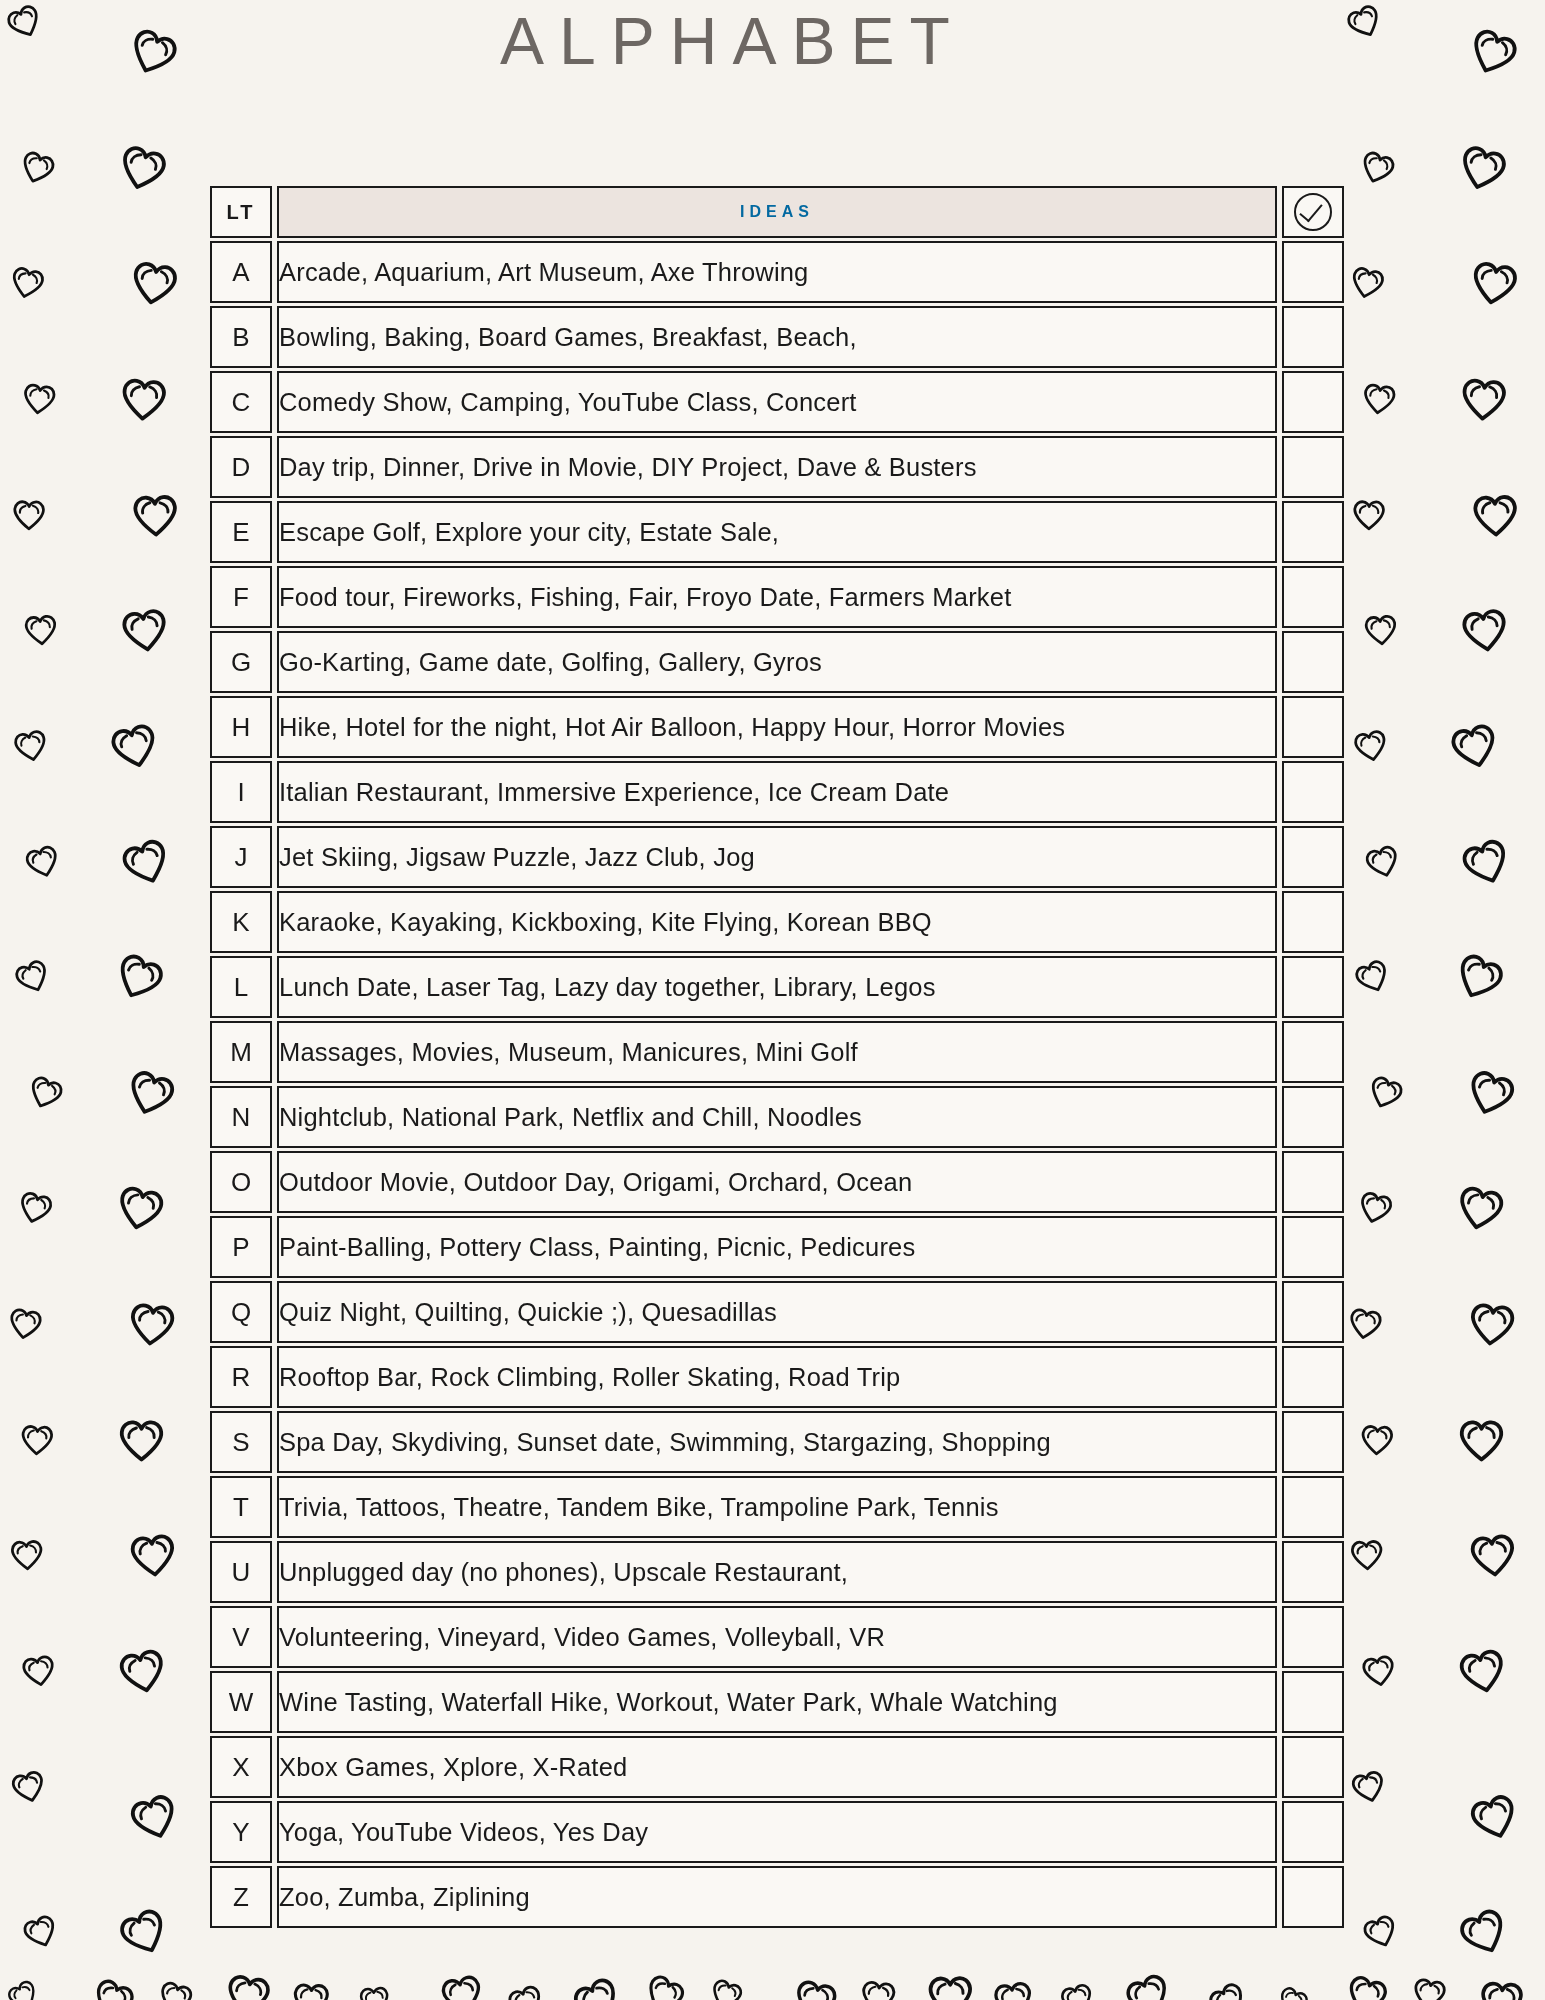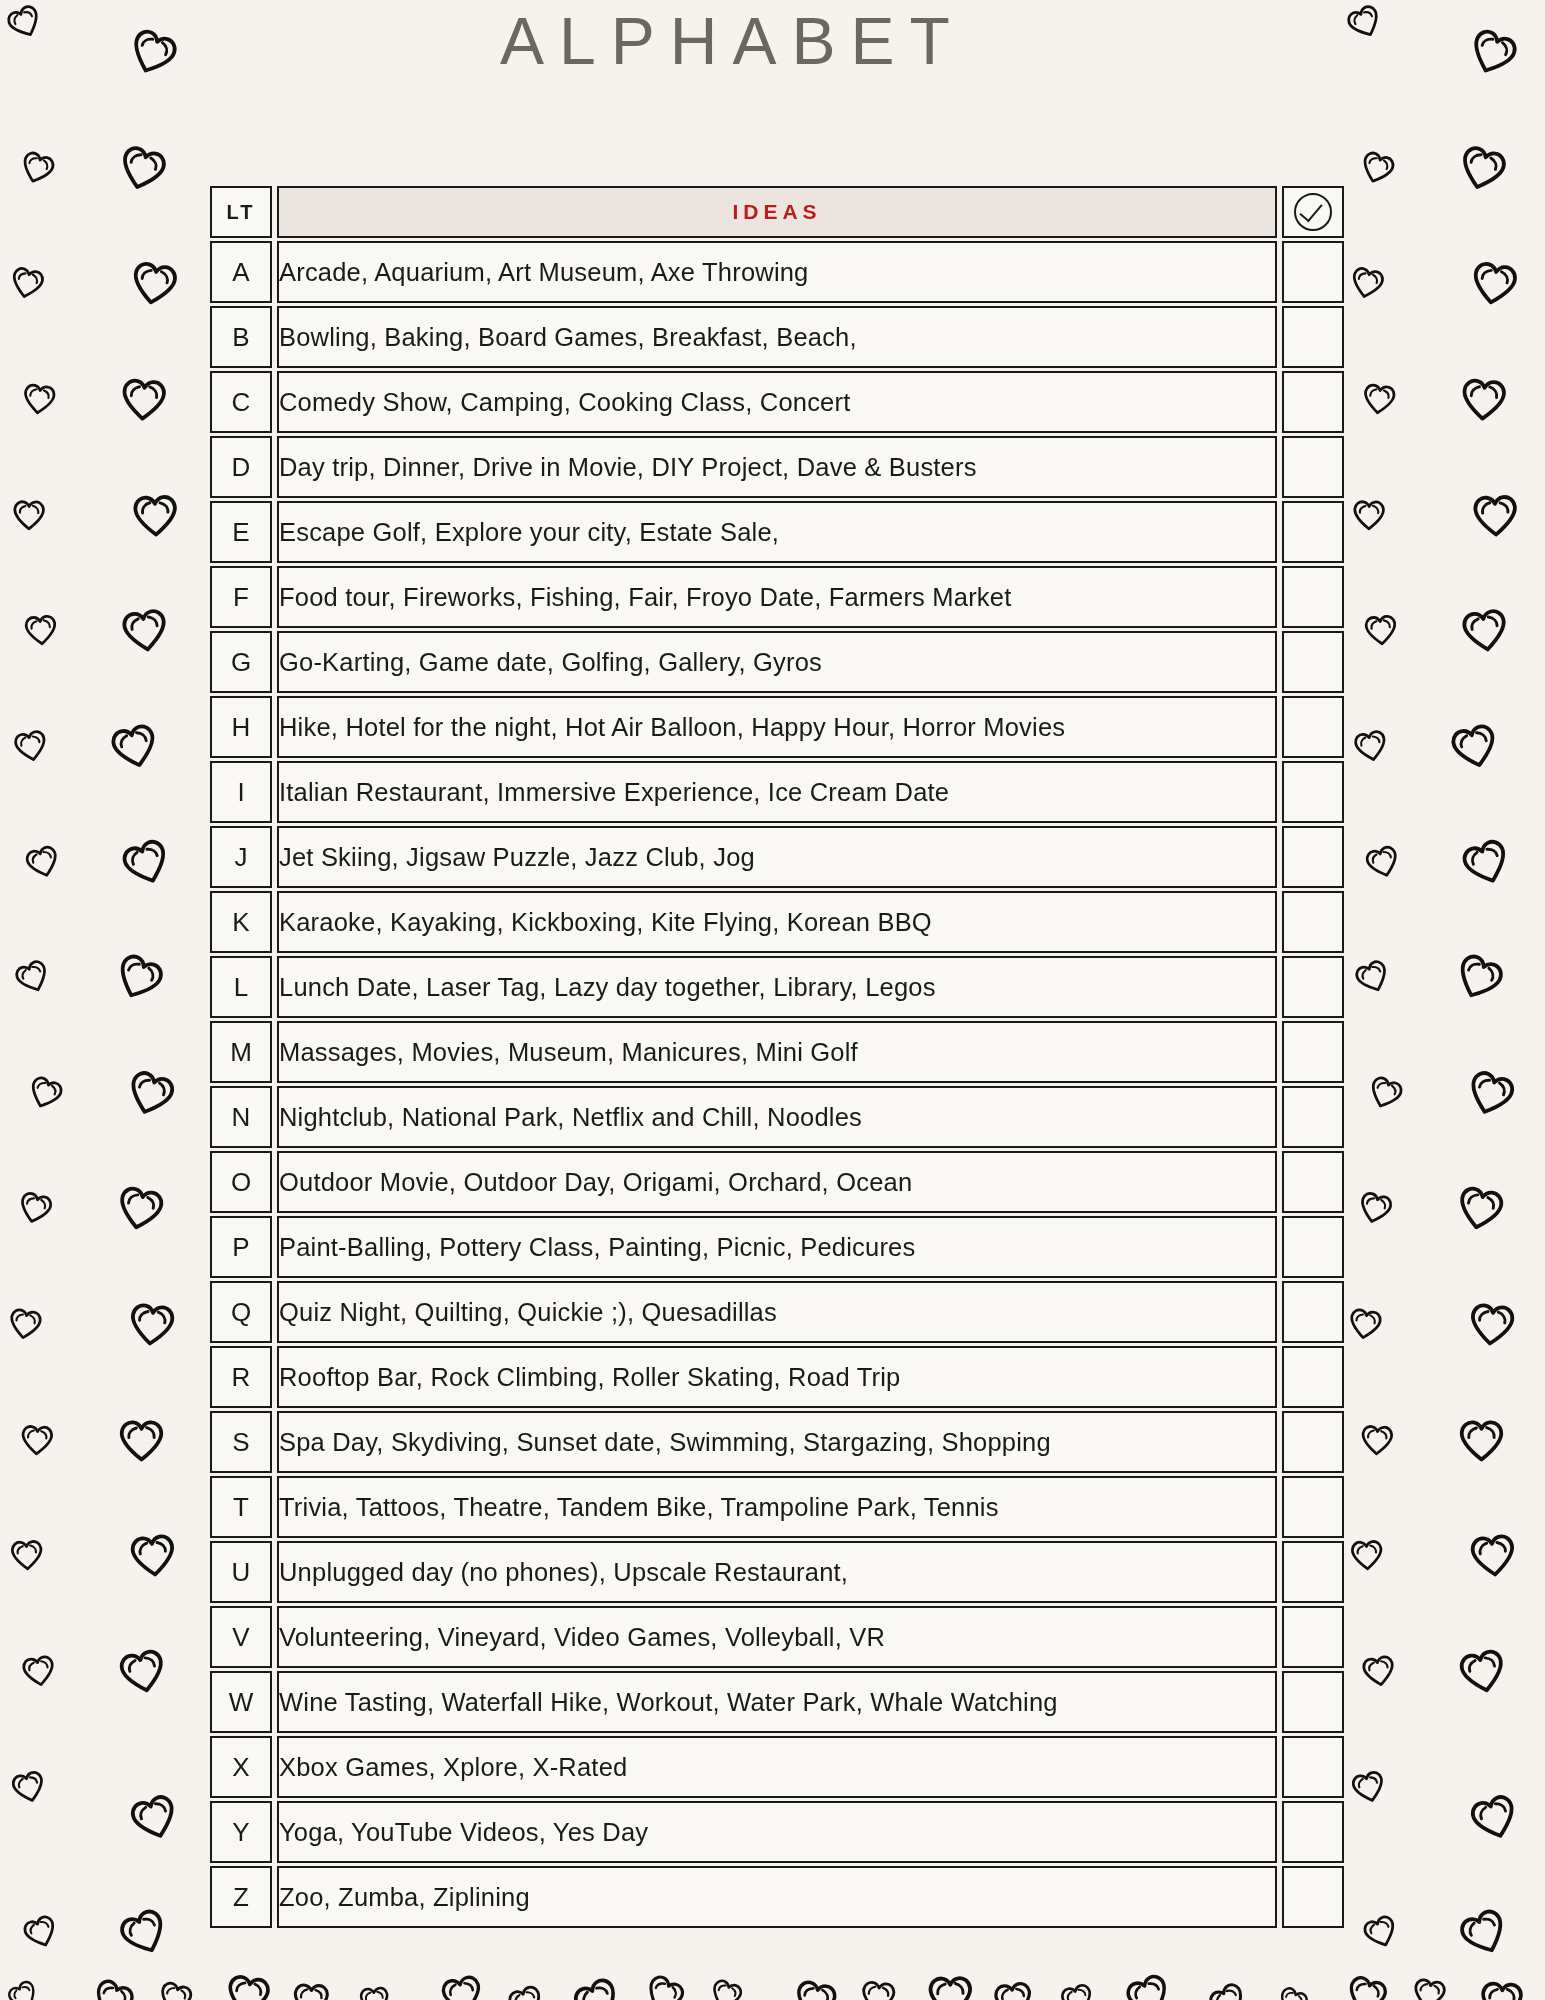--- a/index.html
+++ b/index.html
@@ -89,24 +89,24 @@
   thead th.h-letter {
     font-size: 20px;
     letter-spacing: 3px;
     font-weight: bold;
     color: #1a1a1a;
     text-align: center;
     height: 48px;
   }
   thead th.h-ideas {
     background: #ece4df;
-    font-size: 21px;
+    font-size: 16px;
     letter-spacing: 5px;
     font-weight: bold;
-    color: #b91c1c;
+    color: #0369a1;
     text-align: center;
     height: 48px;
   }
   thead th.h-check {
     text-align: center;
     height: 48px;
     font-size: 26px;
     color: #1a1a1a;
   }
   .check-glyph {
@@ -814,21 +814,21 @@
           <td class="ideas">Arcade, Aquarium, Art Museum, Axe Throwing</td>
           <td class="check"></td>
         </tr>
         <tr>
           <td class="letter">B</td>
           <td class="ideas">Bowling, Baking, Board Games, Breakfast, Beach,</td>
           <td class="check"></td>
         </tr>
         <tr>
           <td class="letter">C</td>
-          <td class="ideas">Comedy Show, Camping, Cooking Class, Concert</td>
+          <td class="ideas">Comedy Show, Camping, YouTube Class, Concert</td>
           <td class="check"></td>
         </tr>
         <tr>
           <td class="letter">D</td>
           <td class="ideas">Day trip, Dinner, Drive in Movie, DIY Project, Dave &amp; Busters</td>
           <td class="check"></td>
         </tr>
         <tr>
           <td class="letter">E</td>
           <td class="ideas">Escape Golf, Explore your city, Estate Sale,</td>

